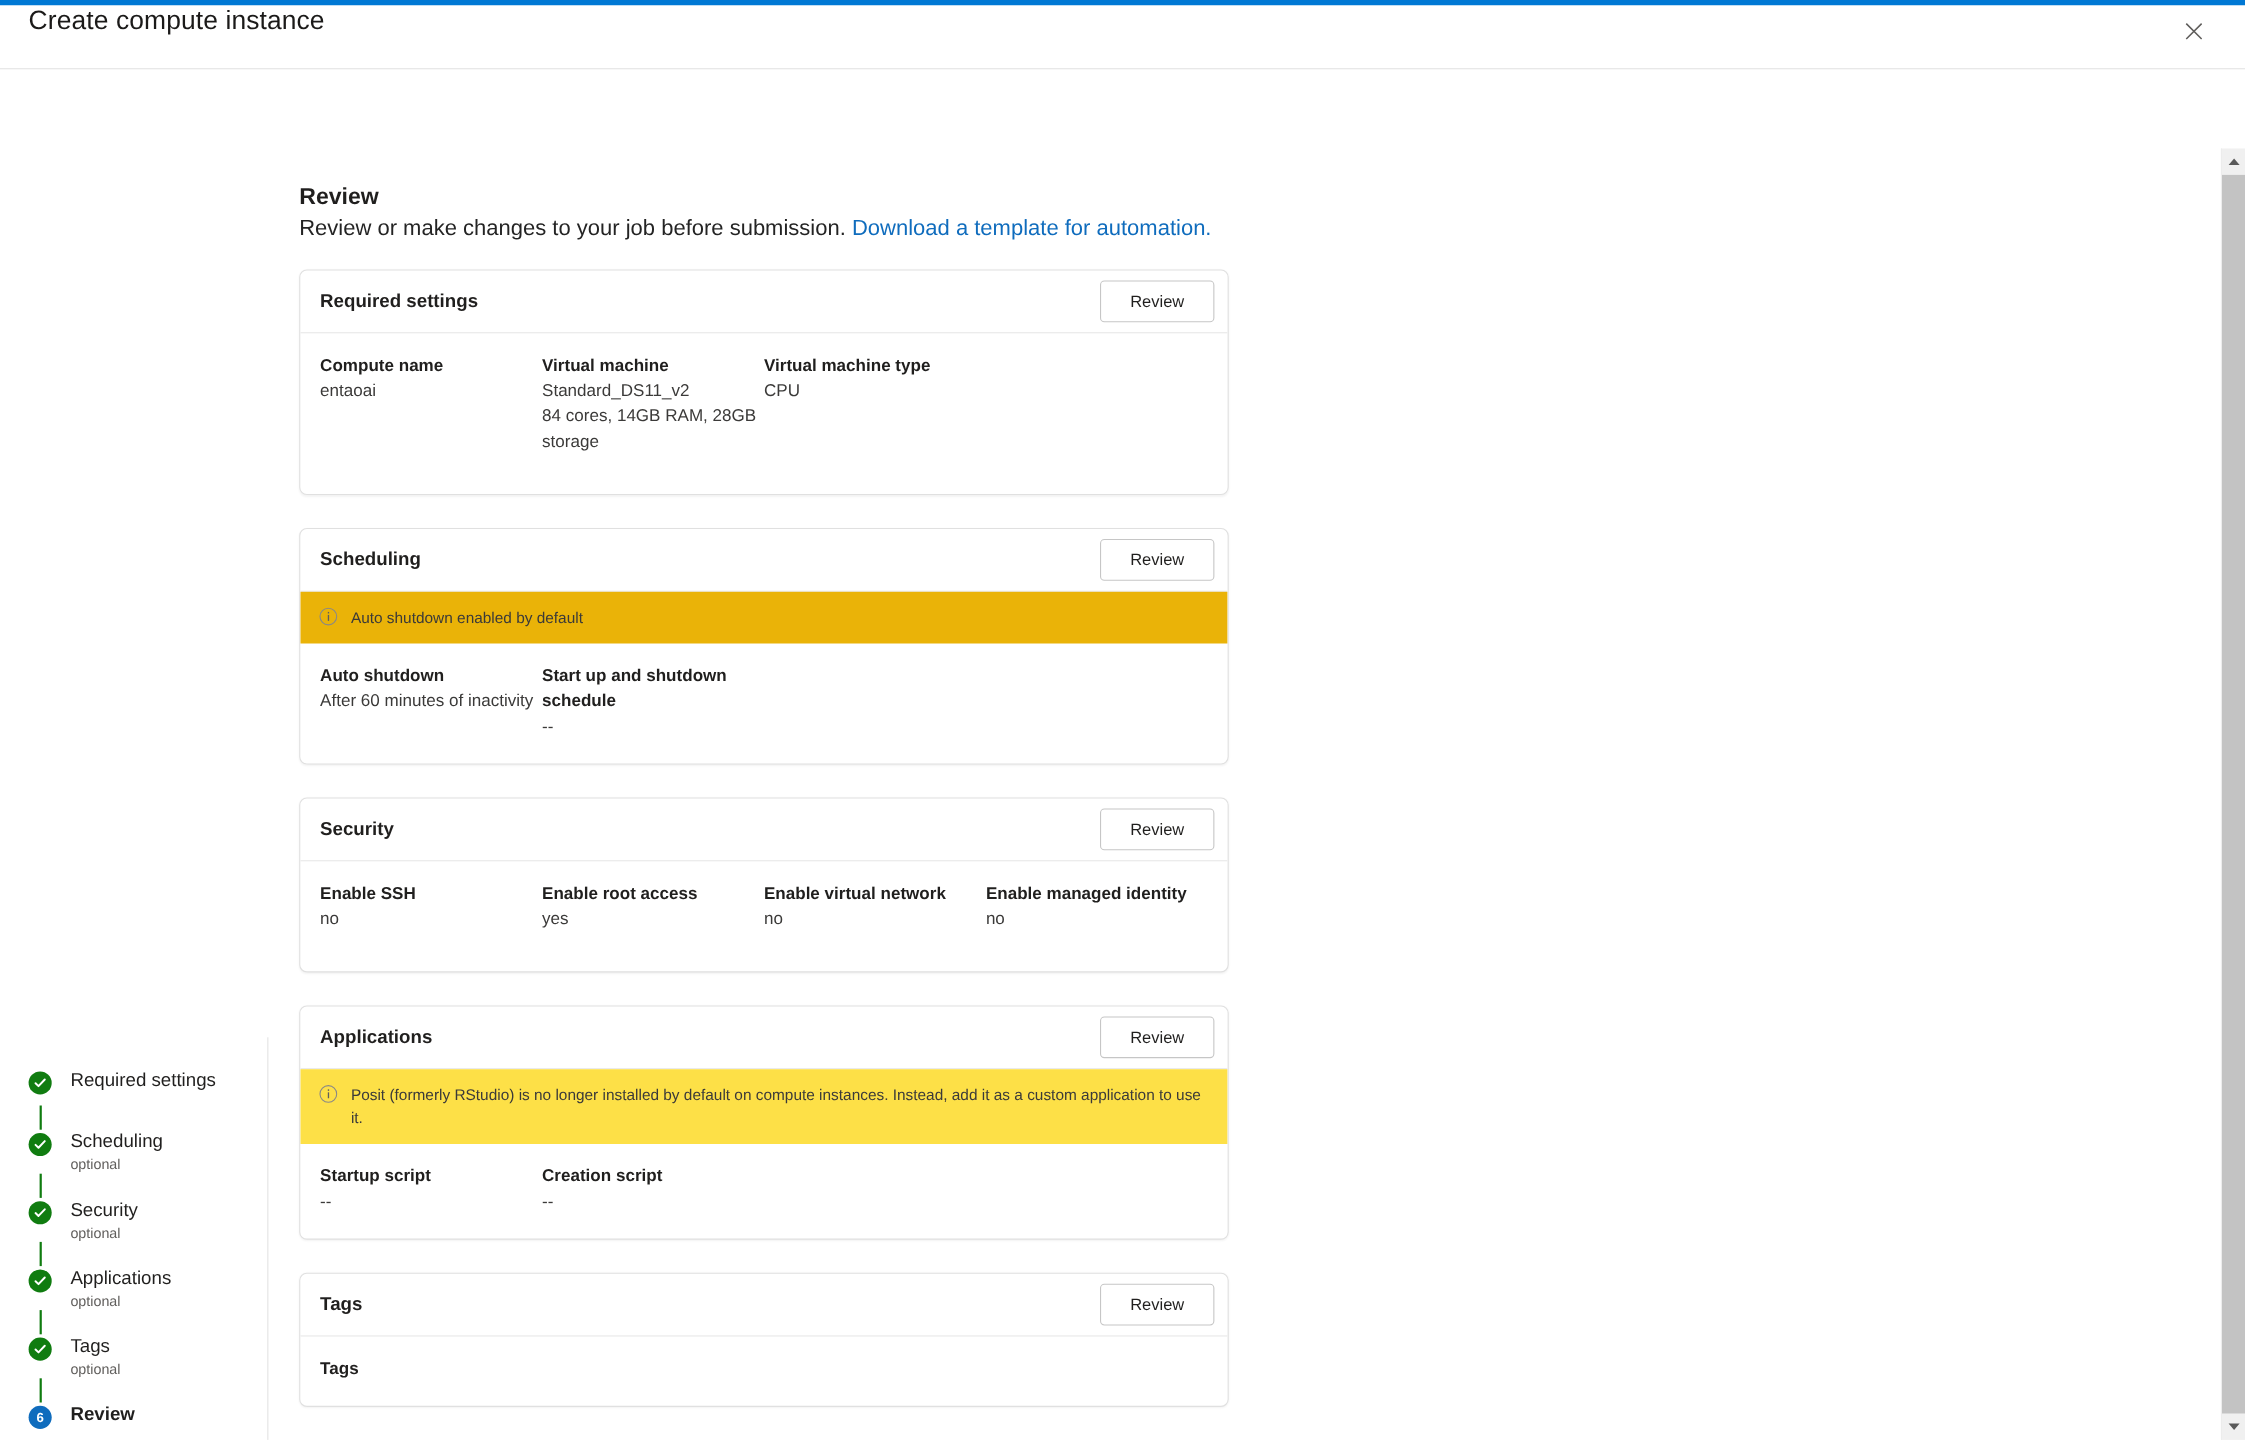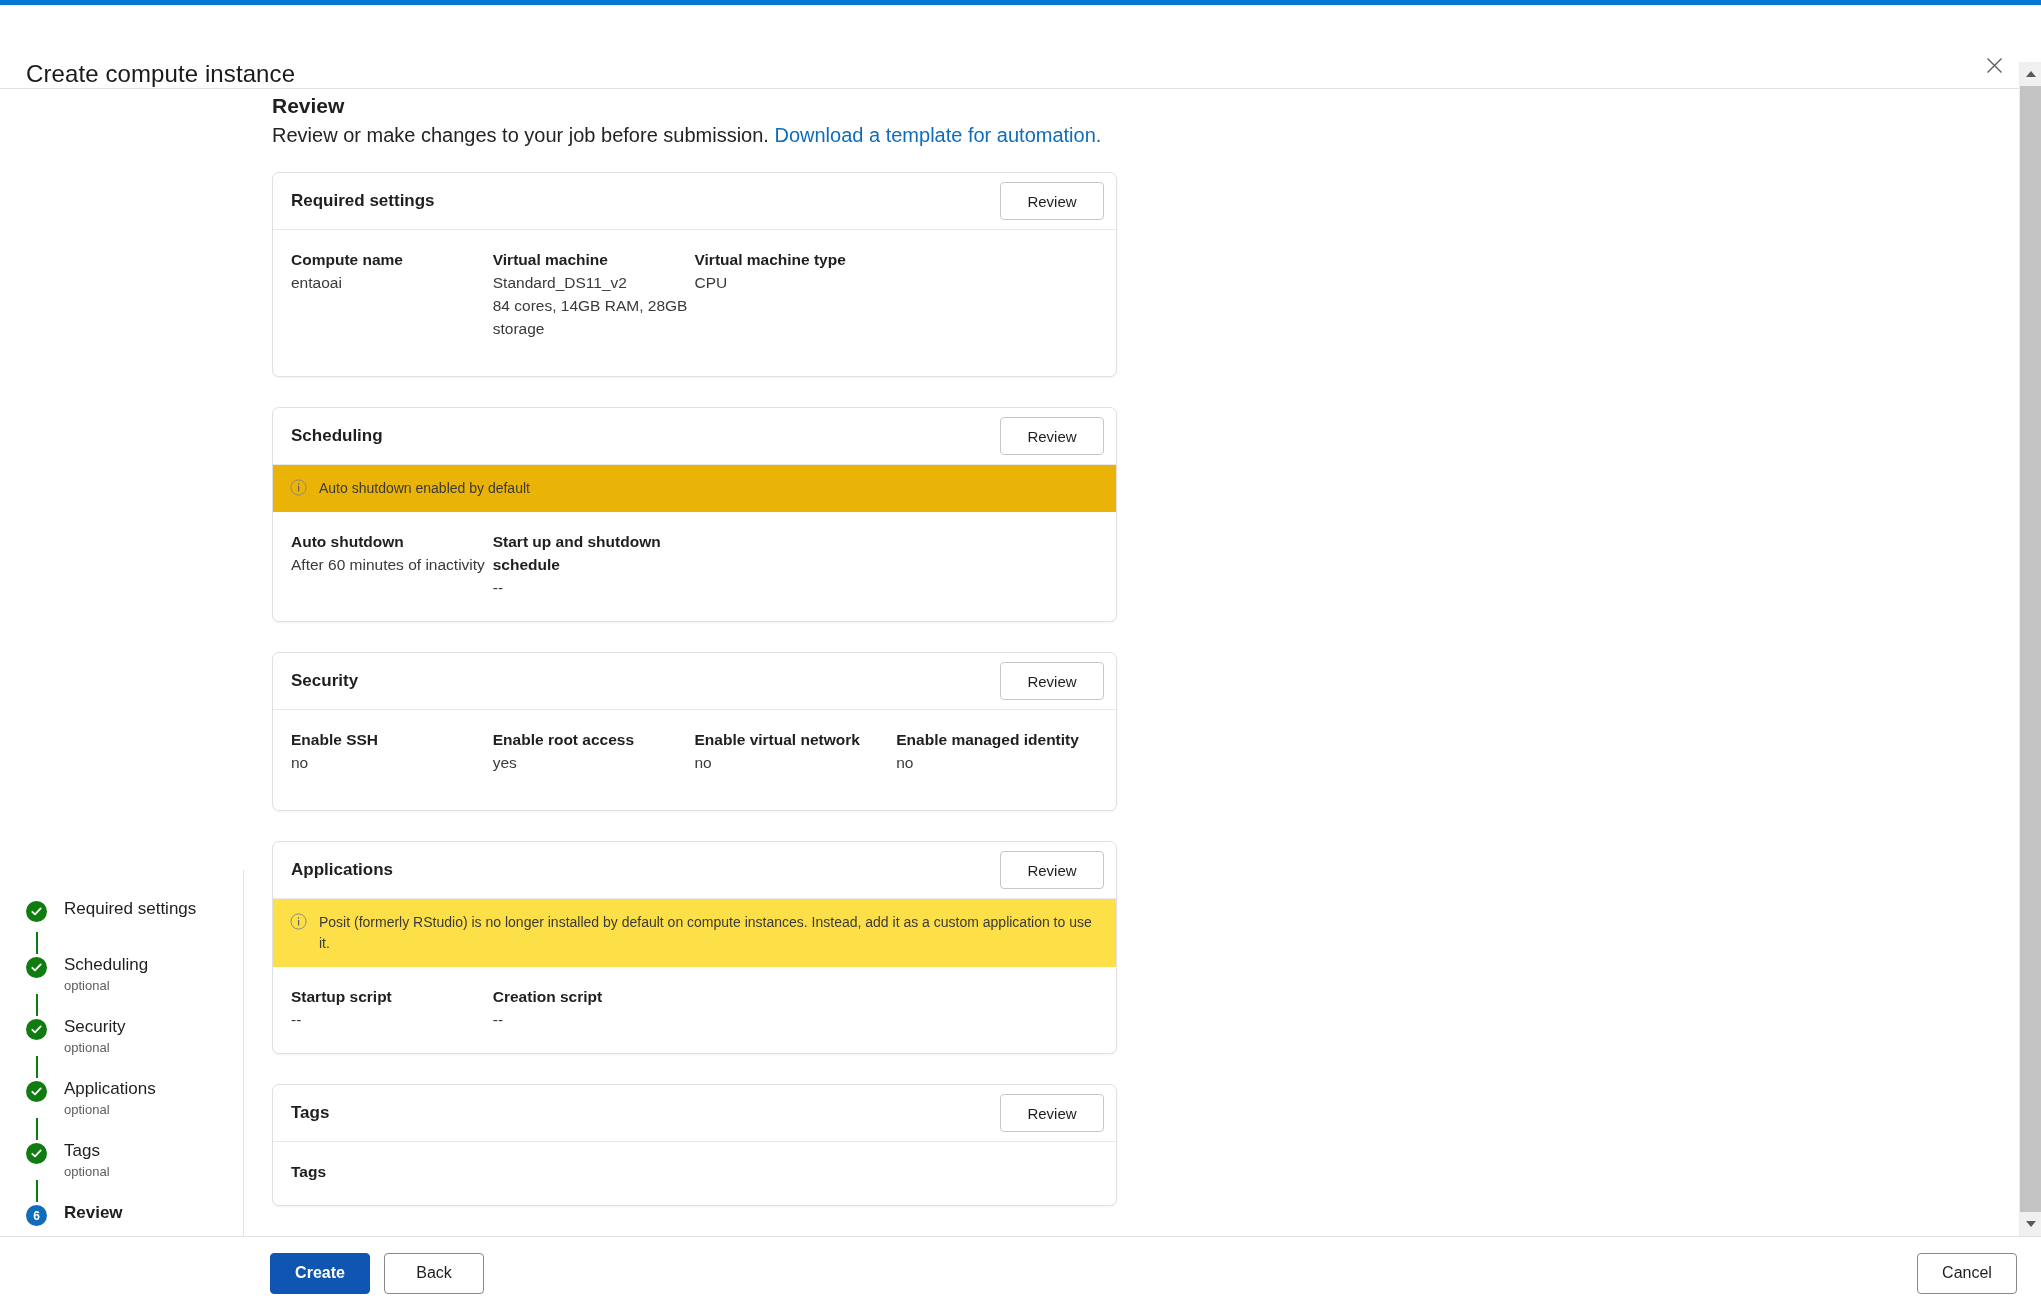--- a/index.html
+++ b/index.html
@@ -23,23 +23,23 @@
   
   .top-accent {
     height: 5px;
     background: #0078d4;
     flex: 0 0 auto;
   }
 
   
   .titlebar {
     flex: 0 0 auto;
-    height: 84px;
-    display: flex;
-    align-items: flex-end;
+    height: 58px;
+    display: flex;
+    align-items: flex-start;
     justify-content: space-between;
     padding: 0 24px 0 26px;
     border-bottom: 1px solid #e3e3e3;
     background: #ffffff;
   }
   .titlebar-title {
     font-size: 24px;
     font-weight: 400;
     color: #1b1a19;
     letter-spacing: .1px;
@@ -515,21 +515,14 @@
         <div class="sb-track">
           <div class="sb-thumb"></div>
         </div>
         <div class="sb-arrow down">
             <span></span>
           </div>
       </div>
     </div>
   </div>
 
-  <div class="footer">
-    <div class="footer-left">
-      <button class="btn btn-primary">Create</button>
-      <button class="btn btn-secondary">Back</button>
-    </div>
-    <button class="btn btn-secondary">Cancel</button>
-  </div>
 
 </div>
 
 </body></html>

